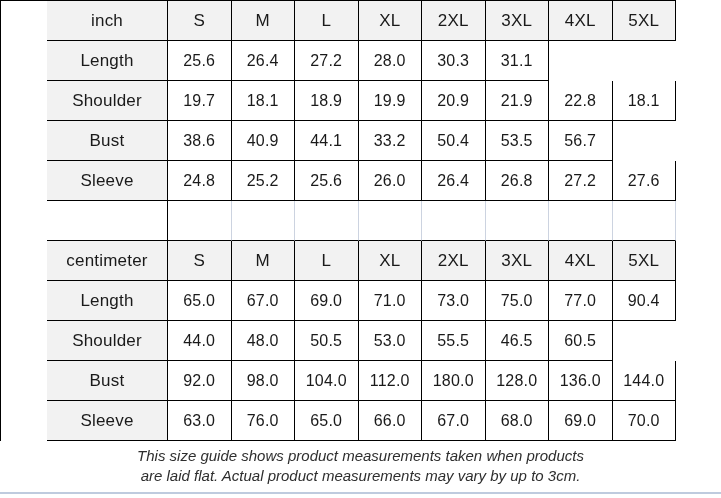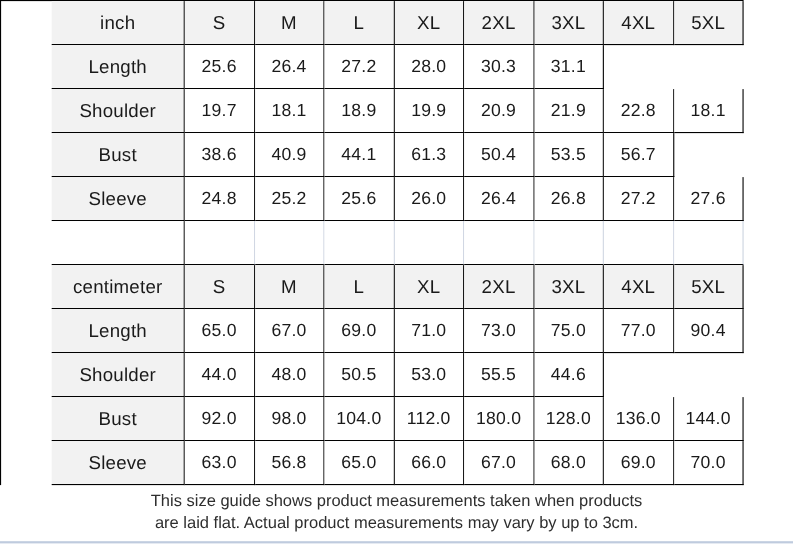--- a/index.html
+++ b/index.html
@@ -50,20 +50,21 @@
   }
   .footer {
     position: absolute;
     top: 446px;
     left: 0;
     width: 721px;
     text-align: center;
     font-size: 15px;
     line-height: 20px;
     color: #2e2e2e;
+    font-style: italic;
   }
   .bottom-line {
     position: absolute;
     top: 492px;
     left: 0;
     width: 721px;
     height: 2px;
     background: #bfcbde;
   }
 </style>
@@ -101,21 +102,21 @@
         <div class="cell">20.9</div>
         <div class="cell">21.9</div>
         <div class="cell">22.8</div>
         <div class="cell">18.1</div>
       </div>
       <div class="trow">
         <div class="cell label-col">Bust</div>
         <div class="cell">38.6</div>
         <div class="cell">40.9</div>
         <div class="cell">44.1</div>
-        <div class="cell">61.3</div>
+        <div class="cell">33.2</div>
         <div class="cell">50.4</div>
         <div class="cell">53.5</div>
         <div class="cell">56.7</div>
       </div>
       <div class="trow">
         <div class="cell label-col">Sleeve</div>
         <div class="cell">24.8</div>
         <div class="cell">25.2</div>
         <div class="cell">25.6</div>
         <div class="cell">26.0</div>
@@ -157,37 +158,38 @@
         <div class="cell">77.0</div>
         <div class="cell">90.4</div>
       </div>
       <div class="trow">
         <div class="cell label-col">Shoulder</div>
         <div class="cell">44.0</div>
         <div class="cell">48.0</div>
         <div class="cell">50.5</div>
         <div class="cell">53.0</div>
         <div class="cell">55.5</div>
-        <div class="cell">44.6</div>
+        <div class="cell">46.5</div>
+        <div class="cell">60.5</div>
       </div>
       <div class="trow">
         <div class="cell label-col">Bust</div>
         <div class="cell">92.0</div>
         <div class="cell">98.0</div>
         <div class="cell">104.0</div>
         <div class="cell">112.0</div>
         <div class="cell">180.0</div>
         <div class="cell">128.0</div>
         <div class="cell">136.0</div>
         <div class="cell">144.0</div>
       </div>
       <div class="trow">
         <div class="cell label-col">Sleeve</div>
         <div class="cell">63.0</div>
-        <div class="cell">56.8</div>
+        <div class="cell">76.0</div>
         <div class="cell">65.0</div>
         <div class="cell">66.0</div>
         <div class="cell">67.0</div>
         <div class="cell">68.0</div>
         <div class="cell">69.0</div>
         <div class="cell">70.0</div>
       </div>
     </div>
   <div class="footer">
     <div>This size guide shows product measurements taken when products</div>

